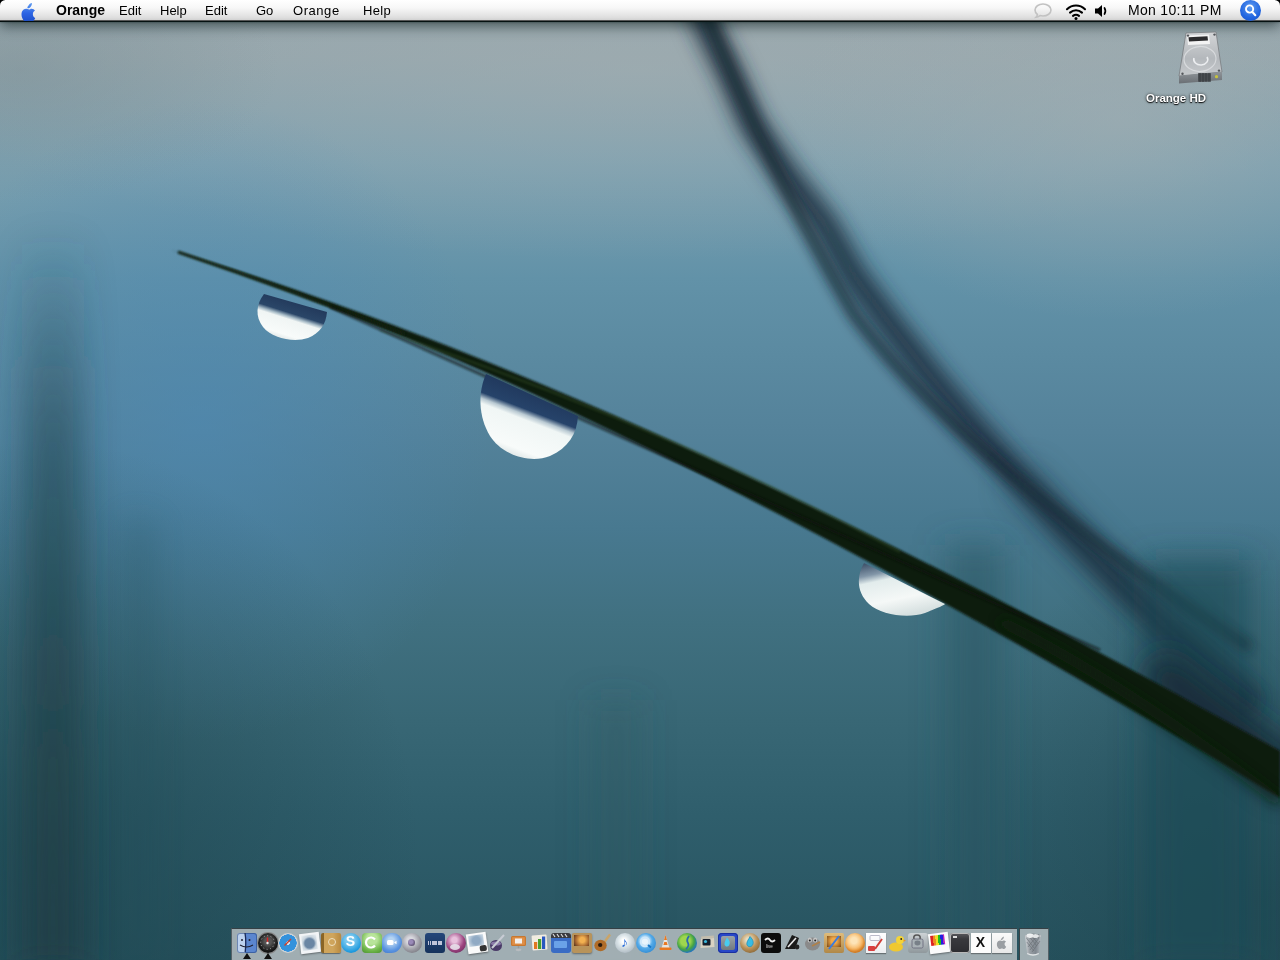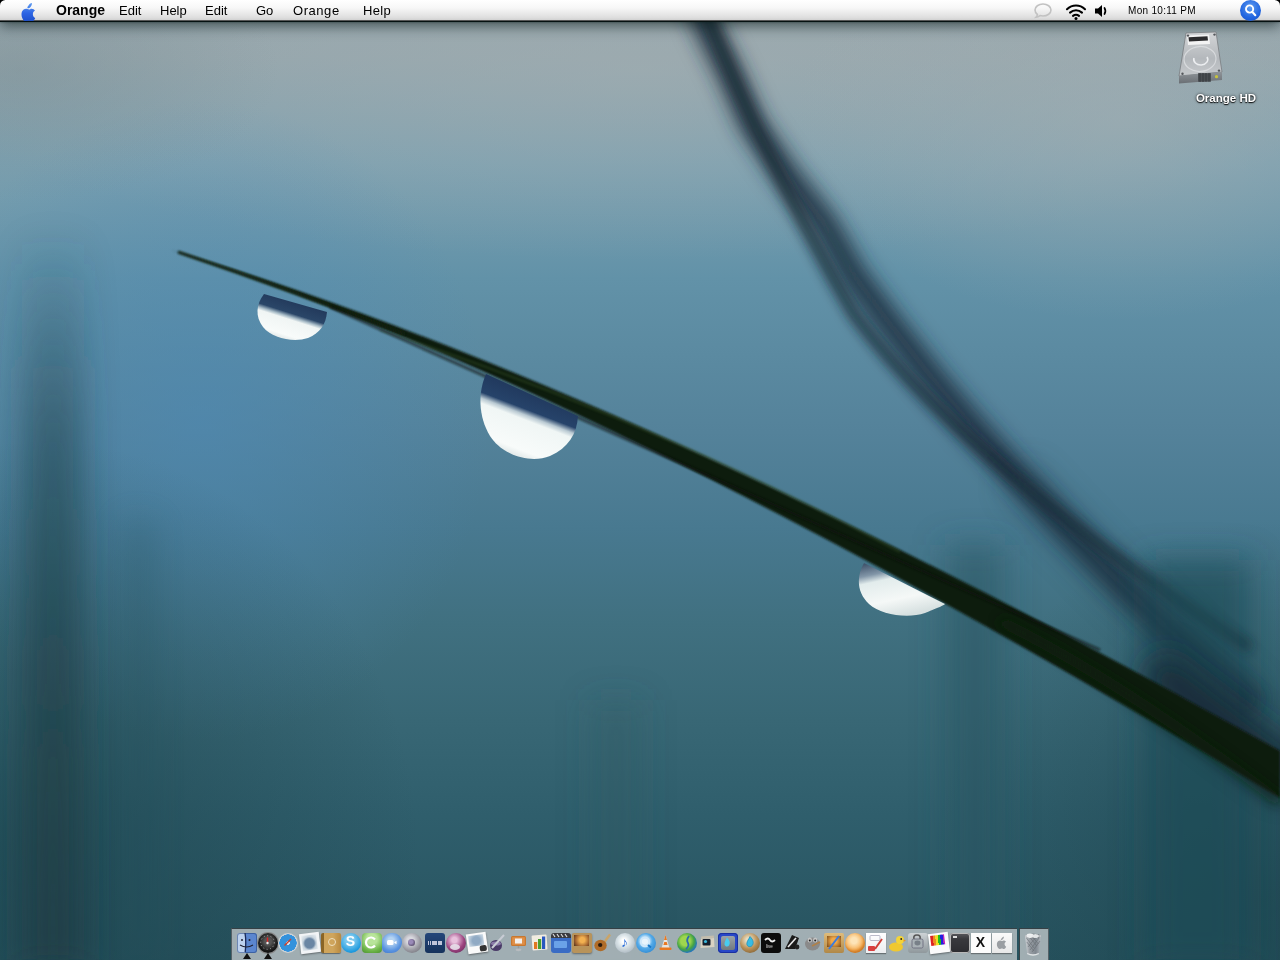--- a/index.html
+++ b/index.html
@@ -6,25 +6,25 @@
 #desk{position:absolute;left:0;top:0;width:1280px;height:960px;overflow:hidden}
 #wall{position:absolute;left:0;top:0}
 
 #mbarbk{position:absolute;left:0;top:0;width:1280px;height:22px;background:#000}
 #mbar{position:absolute;left:0;top:0;width:1280px;height:21px;
  background:linear-gradient(#ffffff,#f7f7f7 40%,#ececec 62%,#dedede 88%,#d2d2d2);
  border-bottom:1px solid #565656;border-radius:5.5px 5.5px 0 0;
  box-shadow:0 1px 2px rgba(10,25,25,.55),0 5px 13px rgba(12,28,30,.6)}
 .mi{position:absolute;top:0;height:20px;line-height:21px;font-size:13px;color:#000}
 .mib{font-weight:bold;font-size:14px}
-#clock{position:absolute;top:0;height:20px;line-height:21px;font-size:10px;letter-spacing:.3px;color:#000;left:1128px}
+#clock{position:absolute;top:0;height:20px;line-height:21px;font-size:14px;letter-spacing:.3px;color:#000;left:1128px}
 #spot{position:absolute;left:1240px;top:0px;width:21px;height:21px;border-radius:50%;background:radial-gradient(circle at 50% 35%,#5f9cf0,#2165e0 60%,#1a54c4)}
 
 #hd{position:absolute;left:1176px;top:30px;width:52px;height:56px}
-#hdlbl{position:absolute;left:1146px;top:92px;width:110px;text-align:right;font-size:11.5px;font-weight:bold;color:#fff;text-shadow:0 1px 1px rgba(0,0,0,.9),0 0 3px rgba(0,0,0,.8)}
+#hdlbl{position:absolute;left:1146px;top:92px;width:110px;text-align:left;font-size:11.5px;font-weight:bold;color:#fff;text-shadow:0 1px 1px rgba(0,0,0,.9),0 0 3px rgba(0,0,0,.8)}
 
 #dock{position:absolute;left:231px;top:928px;width:786px;height:32px;background:rgba(170,181,185,.93);border-top:1px solid rgba(35,45,50,.85);border-left:1px solid rgba(55,65,70,.7)}
 #dock2{position:absolute;left:1019px;top:928px;width:30px;height:32px;background:rgba(170,181,185,.93);border-top:1px solid rgba(35,45,50,.85);border-left:1px solid rgba(40,50,55,.85);border-right:1px solid rgba(55,65,70,.7)}
 .di{position:absolute;top:933px;width:20px;height:20px;font-size:0;line-height:0}
 .tri{position:absolute;top:953px;width:0;height:0;border-left:4px solid transparent;border-right:4px solid transparent;border-bottom:6px solid #111}
 .ictxt{position:absolute;width:19px;height:19px;text-align:center}
 </style></head>
 <body>
 <div id="desk">
 <svg id="wall" width="1280" height="960" viewBox="0 0 1280 960">

